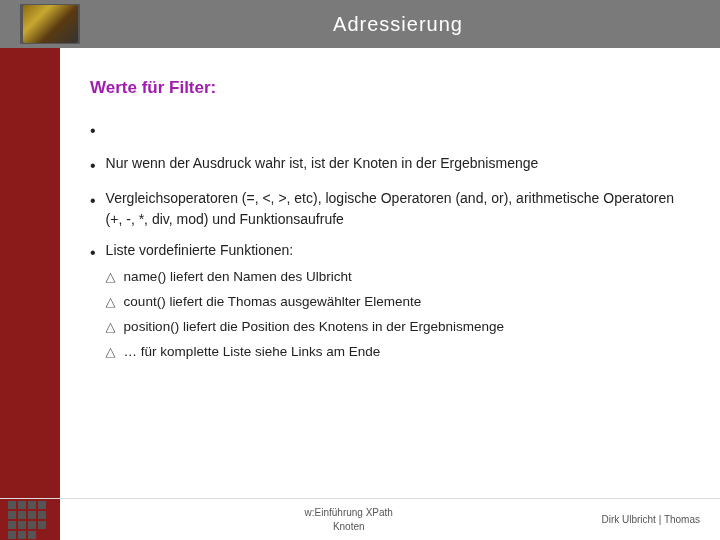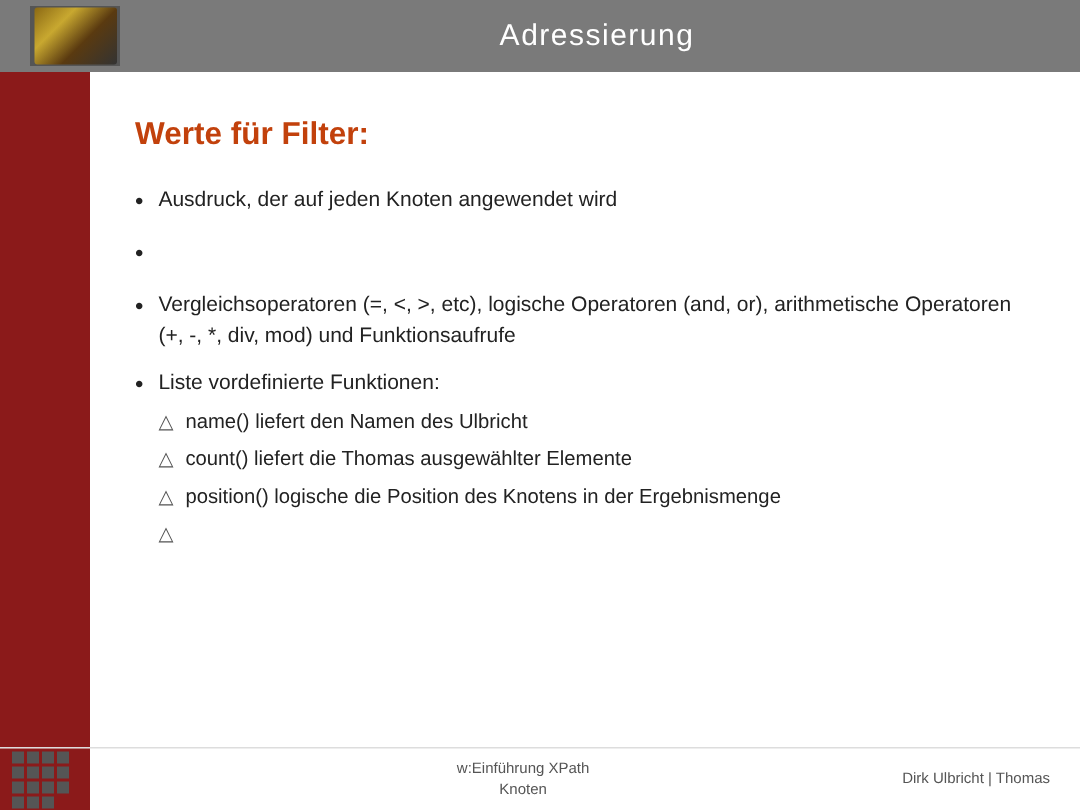--- a/index.html
+++ b/index.html
@@ -77,24 +77,24 @@
 
     
     .main-content {
       flex: 1;
       padding: 30px 40px 20px 30px;
       display: flex;
       flex-direction: column;
     }
 
     .section-title {
-      font-size: 21px;
+      font-size: 17px;
       font-weight: bold;
       margin-bottom: 20px;
-      color: #c2410c;
+      color: #a21caf;
     }
 
     .bullet-list {
       list-style: none;
       padding: 0;
       margin: 0;
     }
 
     .bullet-list > li {
       display: flex;
@@ -209,25 +209,25 @@
     <div class="left-sidebar"></div>
 
     <div class="main-content">
 
       <div class="section-title">Werte für Filter:</div>
 
       <ul class="bullet-list">
 
         <li>
           <span class="bullet">•</span>
-          <span>Ausdruck, der auf jeden Knoten angewendet wird</span>
-        </li>
-
-        <li>
-          <span class="bullet">•</span>
+        </li>
+
+        <li>
+          <span class="bullet">•</span>
+          <span>Nur wenn der Ausdruck wahr ist, ist der Knoten in der Ergebnismenge</span>
         </li>
 
         <li>
           <span class="bullet">•</span>
           <span>Vergleichsoperatoren (=, &lt;, &gt;, etc), logische Operatoren (and, or), arithmetische Operatoren (+, -, *, div, mod) und Funktionsaufrufe</span>
         </li>
 
         <li>
           <span class="bullet">•</span>
           <div>
@@ -236,24 +236,25 @@
               <li>
                 <span class="sub-bullet">△</span>
                 <span>name() liefert den Namen des Ulbricht</span>
               </li>
               <li>
                 <span class="sub-bullet">△</span>
                 <span>count() liefert die Thomas ausgewählter Elemente</span>
               </li>
               <li>
                 <span class="sub-bullet">△</span>
-                <span>position() logische die Position des Knotens in der Ergebnismenge</span>
-              </li>
-              <li>
-                <span class="sub-bullet">△</span>
+                <span>position() liefert die Position des Knotens in der Ergebnismenge</span>
+              </li>
+              <li>
+                <span class="sub-bullet">△</span>
+                <span>… für komplette Liste siehe Links am Ende</span>
               </li>
             </ul>
           </div>
         </li>
 
       </ul>
 
     </div>
   </div>
 

